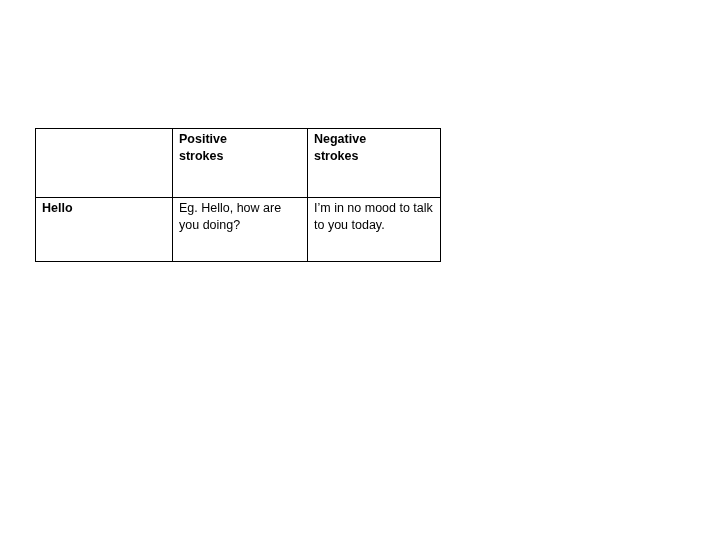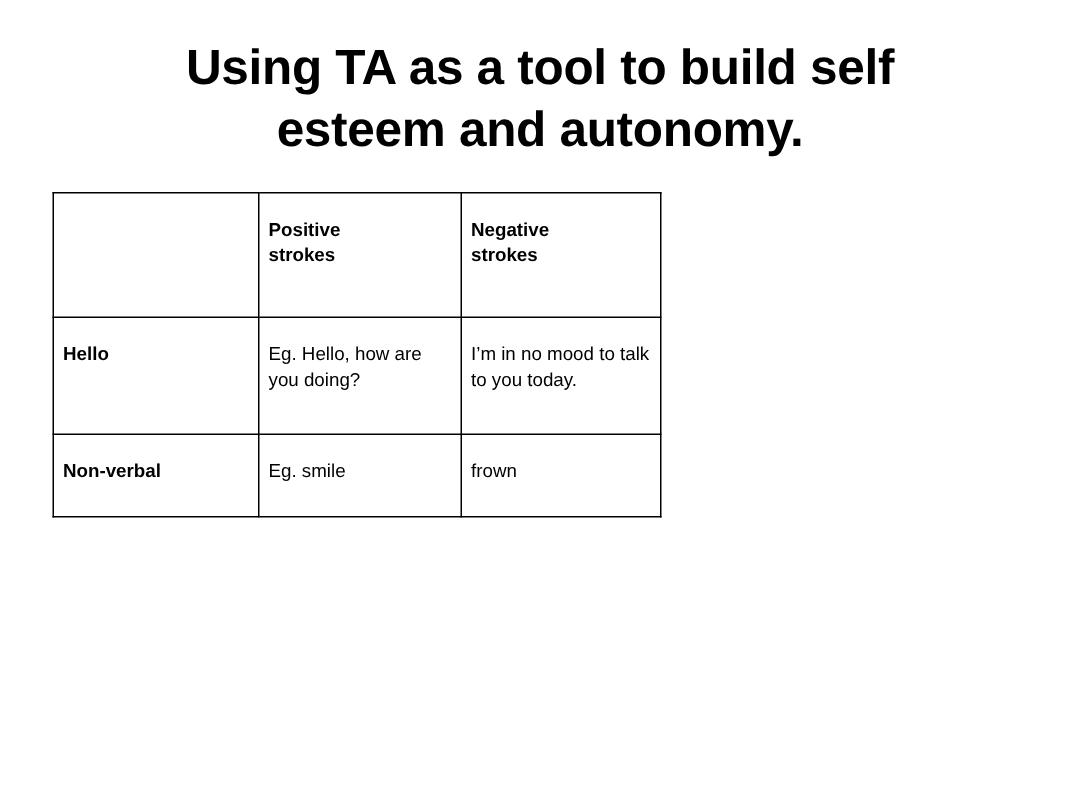--- a/index.html
+++ b/index.html
@@ -46,21 +46,21 @@
     left: 35px;
     top: 128px;
     width: 405px;
     border-collapse: collapse;
     table-layout: fixed;
     background: #ffffff;
   }
   #strokes-table td {
     border: 1.6px solid #000000;
     vertical-align: top;
-    padding: 16px 6px 6px 6px;
+    padding: 2px 6px 6px 6px;
     font-size: 12.5px;
     line-height: 16.5px;
     color: #000000;
   }
   col.c-label { width: 137px; }
   col.c-pos   { width: 135px; }
   col.c-neg   { width: 133px; }
 
   
   tr.header-row td {
@@ -83,22 +83,20 @@
   tr.row-nonverbal td   { height: 32px; }
   tr.row-written td     { height: 162px; }
 
   .wrap { white-space: pre-line; }
 </style>
 </head>
 <body>
 
 <div id="slide">
 
-  <div id="slide-title">Using TA as a tool to build self
-esteem and autonomy.</div>
 
   <table id="strokes-table">
     <colgroup>
       <col class="c-label">
       <col class="c-pos">
       <col class="c-neg">
     </colgroup>
     <tbody>
       <tr class="header-row">
         <td class="spacer-cell wrap"></td>
@@ -107,22 +105,17 @@
         <td class="wrap">Negative
 strokes</td>
       </tr>
 
       <tr class="row-verbal">
         <td class="row-label">Hello</td>
         <td class="cell-italic">Eg. Hello, how are you doing?</td>
         <td class="cell-italic">I’m in no mood to talk to you today.</td>
       </tr>
 
-      <tr class="row-nonverbal">
-        <td class="row-label">Non-verbal</td>
-        <td class="cell-italic">Eg. smile</td>
-        <td class="cell-italic">frown</td>
-      </tr>
 
     </tbody>
   </table>
 
 </div>
 
 </body></html>

